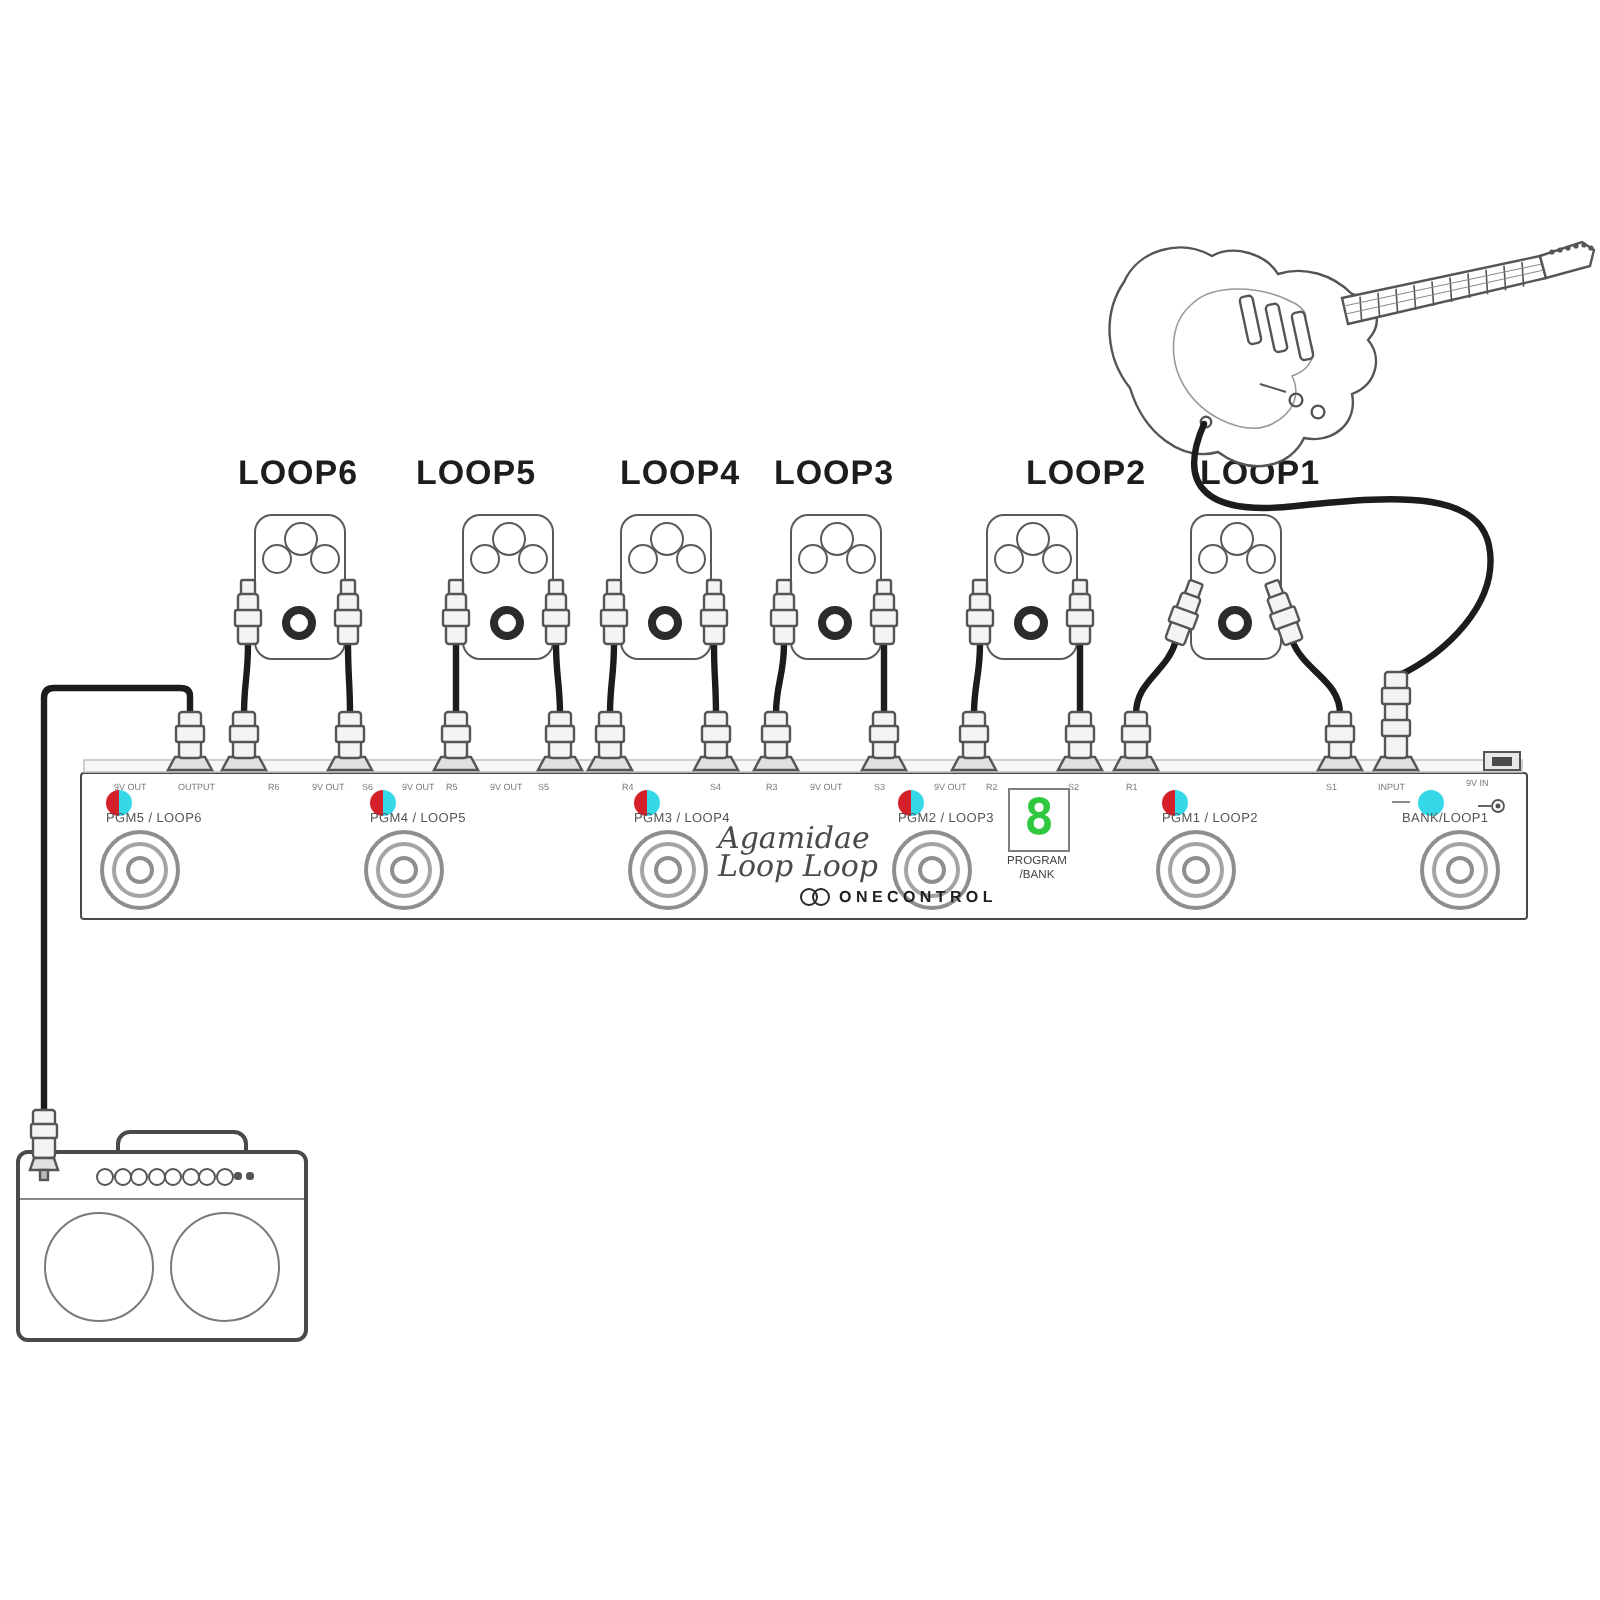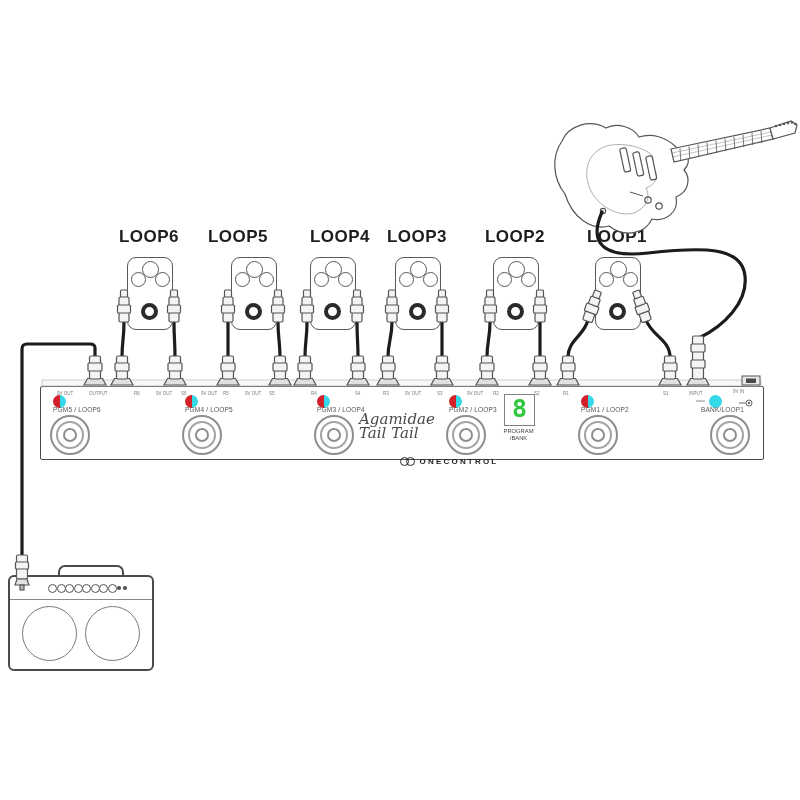--- a/index.html
+++ b/index.html
@@ -35,21 +35,21 @@
   .fswitch::after{content:"";position:absolute;inset:11px;border:2px solid #8e8e8e;border-radius:50%;background:#fff;}
   .display-box{position:absolute;left:463px;top:7px;width:29px;height:30px;
                border:1.6px solid #7f7f7f;background:#fff;text-align:center;}
   .display-digit{font-family:"DejaVu Sans Mono","Liberation Mono",monospace;
                  font-weight:bold;font-size:25px;line-height:28px;color:var(--display-green);}
   .display-cap{position:absolute;left:450px;top:41px;width:55px;text-align:center;
                font-size:5.8px;line-height:7px;color:#444;}
   .brand{position:absolute;left:318px;top:25px;width:180px;text-align:left;}
   .brand-script{font-family:"DejaVu Serif","Liberation Serif",serif;font-style:italic;
                 font-size:15px;line-height:14px;color:#4a4a4a;}
-  .logo-row{display:flex;justify-content:center;align-items:center;margin-top:17px;}
+  .logo-row{display:flex;justify-content:center;align-items:center;margin-top:4px;}
   .ring{width:7px;height:7px;border:1.6px solid #2a2a2a;border-radius:50%;}
   .ring+.ring{margin-left:-3px;}
   .logo-text{font-size:8px;font-weight:bold;letter-spacing:2.2px;color:#1f1f1f;margin-left:5px;}
   .pwr{position:absolute;left:692px;top:2px;font-size:4.5px;color:#7a7a7a;white-space:nowrap;}
 
   
   .amp-handle{position:absolute;left:58px;top:565px;width:62px;height:14px;
               border:2px solid #4a4a4a;border-radius:7px;background:#fff;}
   .amp{position:absolute;left:8px;top:575px;width:142px;height:92px;background:#fff;
        border:2px solid #4a4a4a;border-radius:6px;}
@@ -64,22 +64,22 @@
 </style>
 </head>
 <body>
 
 <div id="canvas">
 
   <div class="loop-label" style="left:109px">LOOP6</div>
   <div class="loop-label" style="left:198px">LOOP5</div>
   <div class="loop-label" style="left:300px">LOOP4</div>
   <div class="loop-label" style="left:377px">LOOP3</div>
-  <div class="loop-label" style="left:475px">LOOP2</div>
-  <div class="loop-label" style="left:577px">LOOP1</div>
+  <div class="loop-label" style="left:503px">LOOP2</div>
+  <div class="loop-label" style="left:590px">LOOP1</div>
 
   <div class="pedal" style="left:127px">
     <div class="knob knob-top"></div>
     <div class="knob knob-l"></div>
     <div class="knob knob-r"></div>
     <div class="stomp"></div>
   </div>
   <div class="pedal" style="left:231px">
     <div class="knob knob-top"></div>
     <div class="knob knob-l"></div>
@@ -159,21 +159,21 @@
     <div class="display-box">
       <div class="display-digit">8</div>
     </div>
     <div class="display-cap">
       <div>PROGRAM</div>
       <div>/BANK</div>
     </div>
 
     <div class="brand">
       <div class="brand-script">Agamidae</div>
-      <div class="brand-script">Tail Tail</div>
+      <div class="brand-script">Loop Loop</div>
       <div class="logo-row">
         <span class="ring"></span>
         <span class="ring"></span>
         <span class="logo-text">ONECONTROL</span>
       </div>
     </div>
 
     <div class="pwr">9V IN</div>
   </div>
 

